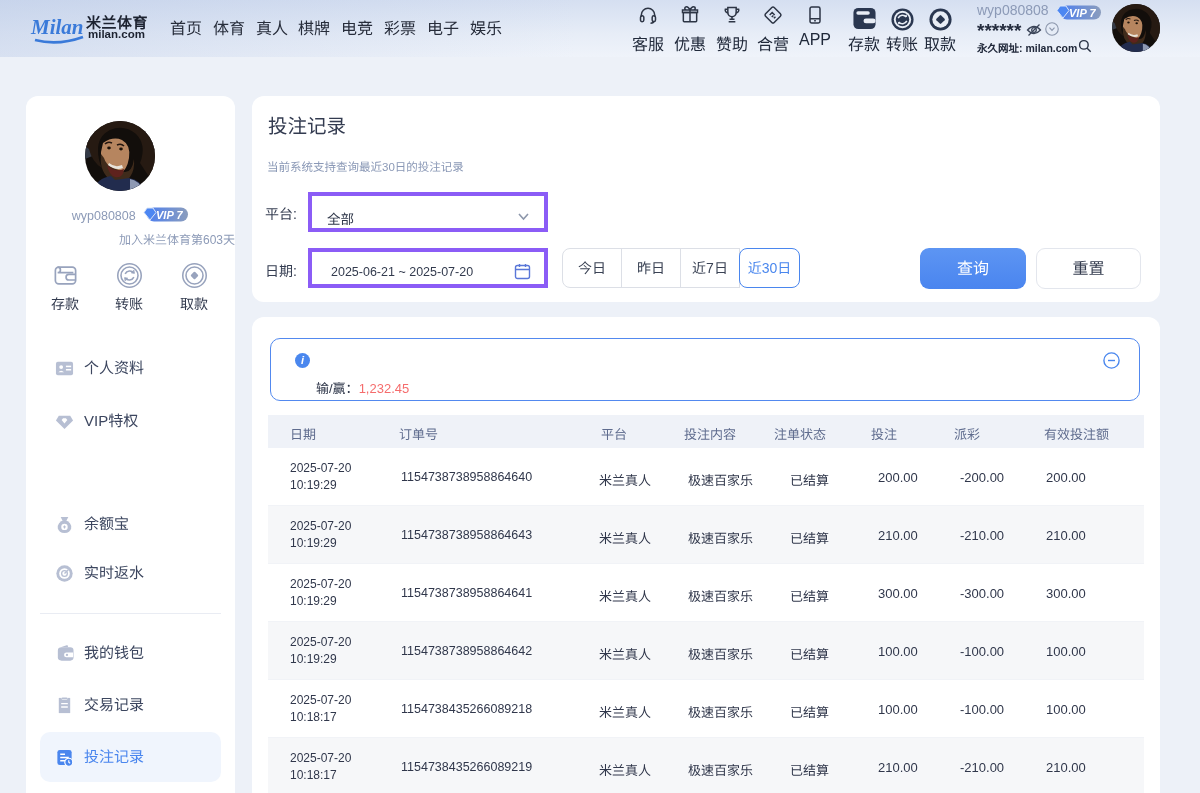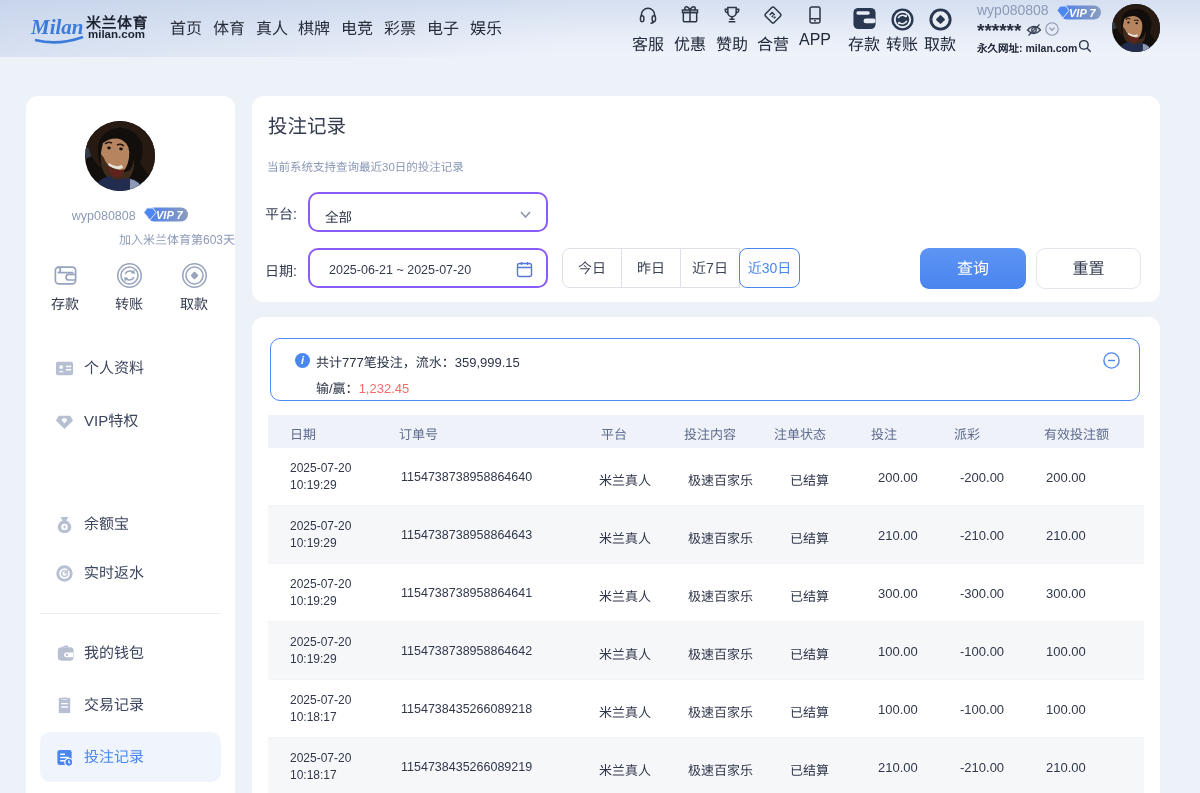--- a/index.html
+++ b/index.html
@@ -40,21 +40,21 @@
 .menu-item .mt { position:absolute; left:58px; top:16px; font-size:15px; color:#3c465f; line-height:18px; }
 .menu-item.active { left:14px; width:181px; background:#f0f5fd; border-radius:10px; }
 .menu-item.active .mi { left:15px; }
 .menu-item.active .mt { left:44px; color:#4a86ee; }
 #mdivider { position:absolute; left:14px; top:517px; width:181px; height:1px; background:#e9ecf3; }
 
 
 #c1title { position:absolute; left:16px; top:14px; font-size:19.5px; color:#333b50; font-weight:500; }
 #c1sub { position:absolute; left:15px; top:62px; font-size:11.5px; color:#8a98b6; }
 .flabel { position:absolute; left:13px; font-size:14px; color:#363e52; }
-.fbox { position:absolute; background:#fff; border:2px solid #8b5cf6; border-radius:10px; height:40px; }
+.fbox { position:absolute; background:#fff; border:4px solid #8b5cf6; border-radius:0; height:40px; }
 #selbox { left:56px; top:96px; width:240px; }
 #selbox .tx { position:absolute; left:15px; top:12px; font-size:13.5px; color:#2e3649; }
 #selbox svg { position:absolute; right:14px; top:14px; }
 #datebox { left:56px; top:152px; width:240px; }
 #datebox .tx { position:absolute; left:19px; top:13px; font-size:12.5px; color:#333b4e; }
 #datebox svg { position:absolute; right:13px; top:11px; }
 #qgroup { position:absolute; left:310px; top:152px; width:238px; height:40px; }
 .qbtn { position:absolute; top:0; width:60px; height:40px; border:1px solid #dcdfe6; background:#fff; font-size:14px; color:#3a4254; text-align:center; line-height:38px; }
 .qbtn.first { border-radius:8px 0 0 8px; }
 .qbtn.last { border-radius:0 8px 8px 0; }
@@ -340,21 +340,20 @@
     <div class="qbtn" style="left:118px;">近7日</div>
     <div class="qbtn last active" style="left:177px;width:61px;">近30日</div>
   </div>
   <div id="btnquery">查询</div>
   <div id="btnreset">重置</div>
 </div>
 
 <div class="card" id="card2">
   <div id="sumbox">
     <div id="infoico">i</div>
-    <div class="l1">共计777笔投注，流水：359,999.15</div>
     <div class="l2">输/赢：<span class="red">1,232.45</span></div>
     <svg id="minusico" width="17" height="17" viewBox="0 0 17 17" fill="none" stroke="#4a87ee" stroke-width="1.4">
         <circle cx="8.5" cy="8.5" r="7.6"></circle>
         <path d="M5 8.5 h7"></path>
       </svg>
   </div>
   <div id="thead">
     <span style="left:22px;">日期</span>
     <span style="left:131px;">订单号</span>
     <span style="left:333px;">平台</span>

